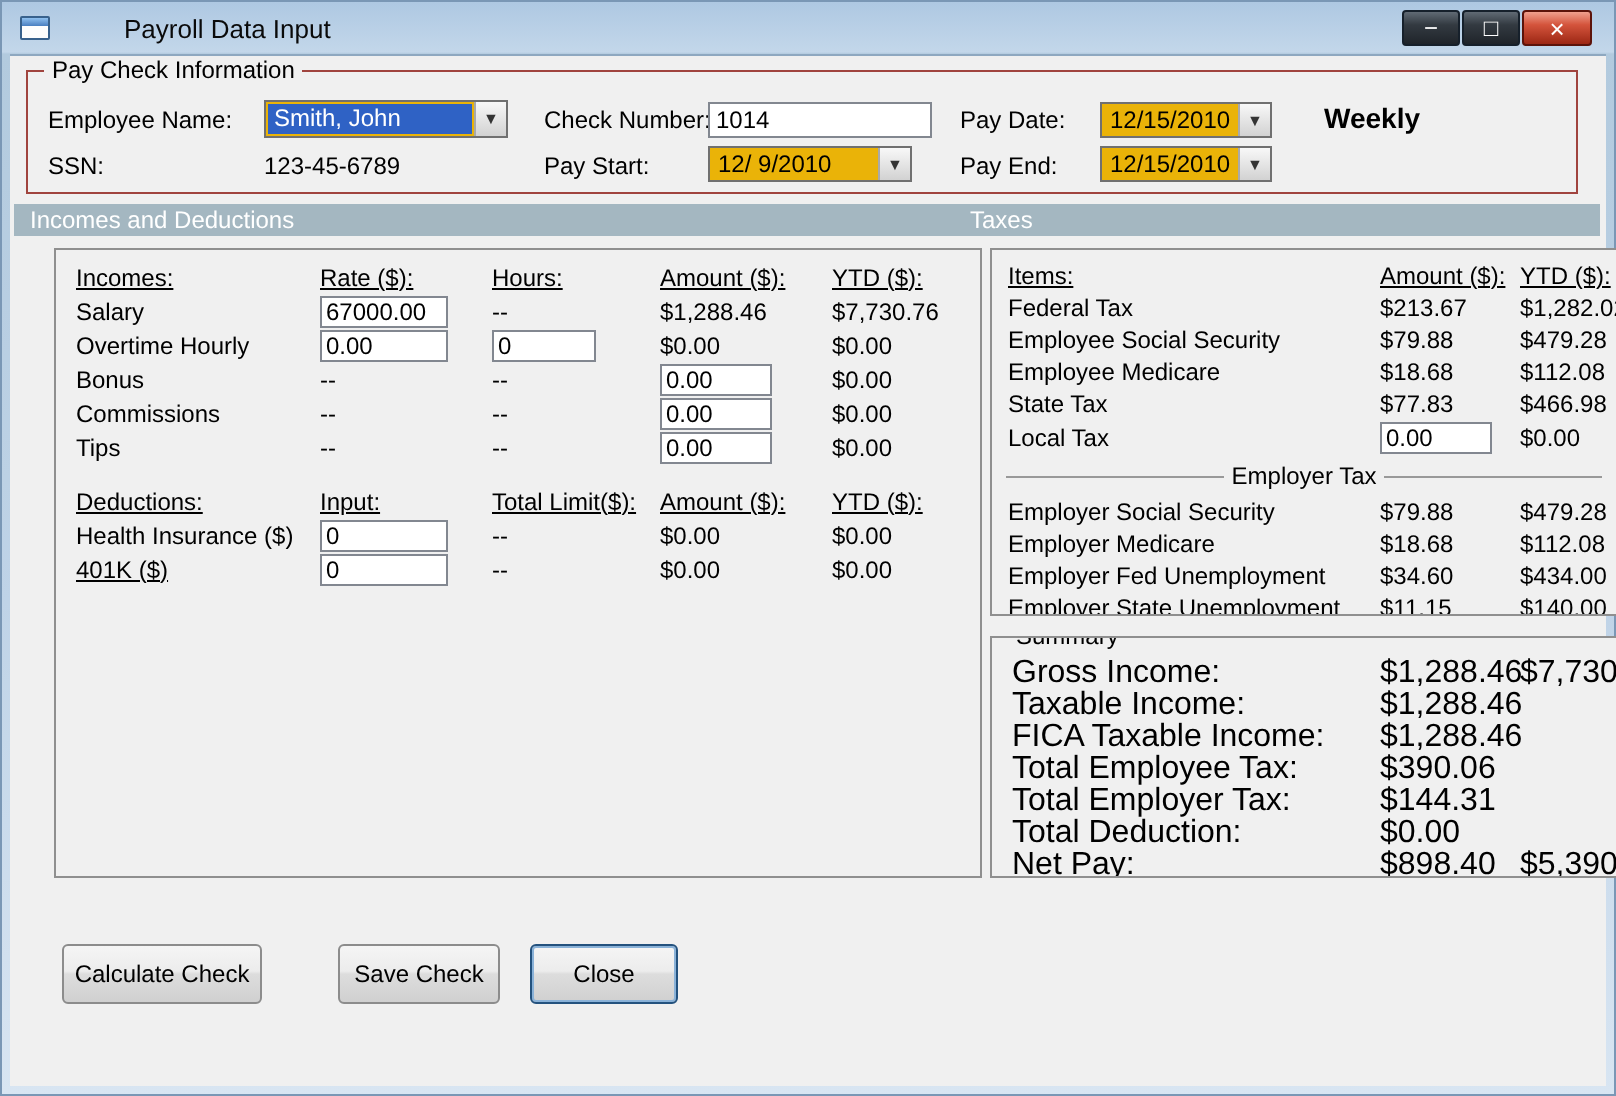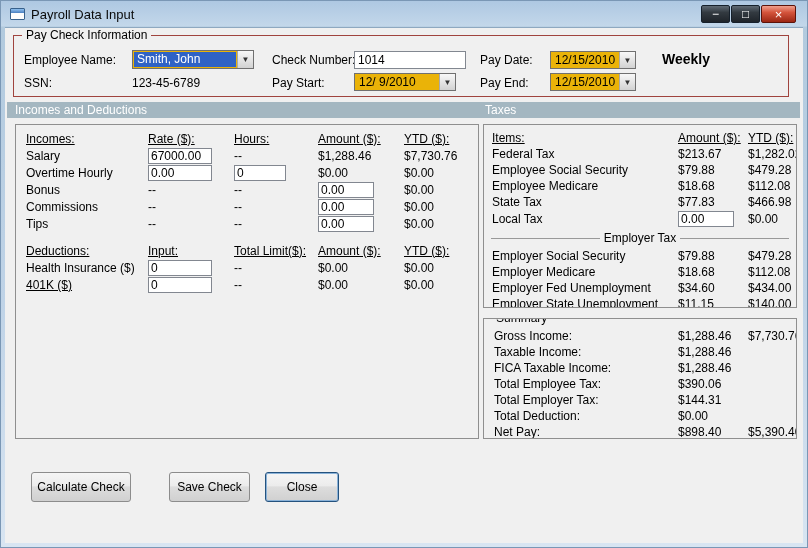--- a/index.html
+++ b/index.html
@@ -2,21 +2,21 @@
 <html><head>
 <meta charset="utf-8">
 <style>
   * { box-sizing: border-box; margin: 0; padding: 0; }
   html, body { width: 808px; height: 548px; }
   body { position: relative; font-family: "Liberation Sans", sans-serif; background: #d6e4f2; overflow: hidden; }
 
   .window { position: absolute; inset: 0; border: 1px solid #7a97b5;
     background: linear-gradient(180deg, #aec8e2 0, #c3d7ea 25px, #b2cade 26px, #bfd3e7 55%, #d8e5f2 100%); }
 
-  .titlebar { position: absolute; top: 0; left: 0; right: 0; height: 26px; display: flex; align-items: center; }
+  .titlebar { position: absolute; top: 0; left: 0; right: 0; height: 26px; display: flex; align-items: center; gap: 31px; }
   .app-icon { width: 15px; height: 12px; margin: 0 6px 0 9px; background: #fdfdfd; border: 1px solid #38618c; border-radius: 1px; position: relative; flex: none; }
   .app-icon::before { content: ""; position: absolute; left: 0; right: 0; top: 0; height: 4px; background: linear-gradient(#8fc0ef, #4a7fc0); }
   .title-text { font-size: 13px; color: #0a0a0a; white-space: nowrap; }
 
   .winbtns { position: absolute; top: 4px; right: 11px; display: flex; }
   .winbtn { width: 29px; height: 18px; margin-left: 1px; display: flex; align-items: center; justify-content: center;
     font-size: 12px; line-height: 1; color: #fff; border: 1px solid #16202b; border-radius: 2px;
     background: linear-gradient(#606a74, #333a41 40%, #1f242a); cursor: default; }
   .winbtn.close { width: 35px; font-size: 13px; background: linear-gradient(#f0a08e, #d4543c 40%, #9c2714); border-color: #5c130a; }
 
@@ -39,29 +39,29 @@
   .combo .sel { position: absolute; left: 1px; top: 1px; bottom: 1px; right: 17px; font-size: 12px; line-height: 15px; padding-left: 3px; overflow: hidden; white-space: nowrap; color: #000; }
   .combo .sel.hl { background: #2f62c5; color: #fff; }
   .combo .dd { position: absolute; right: 0; top: 0; bottom: 0; width: 16px; border-left: 1px solid #a9a9a9;
     background: linear-gradient(#f8f8f8, #d2d2d2); display: flex; align-items: center; justify-content: center;
     font-size: 8px; color: #333; }
 
   .secbar { position: absolute; left: 2px; right: 3px; top: 74px; height: 16px; background: #a4b7c1; color: #fff; font-size: 12px; }
   .secbar .sec1 { position: absolute; left: 8px; top: 1px; }
   .secbar .sec2 { position: absolute; left: 478px; top: 1px; }
 
-  .panel { position: absolute; background: #f0f0f0; border: 1px solid #8f8f8f; padding-top: 5px; overflow: hidden; }
+  .panel { position: absolute; background: #f0f0f0; border: 1px solid #8f8f8f; padding-top: 5px; overflow: hidden; margin-left: 12px; }
   .panel.left { left: 10px; top: 96px; width: 464px; height: 315px; }
   .panel.taxes { left: 478px; top: 96px; width: 314px; height: 184px; }
   .summary { left: 478px; top: 290px; width: 314px; height: 121px; padding-top: 9px; }
 
   .ip-row { display: grid; grid-template-columns: 122px 86px 84px 86px auto; align-items: center; height: 17px; padding-left: 10px; font-size: 12px; white-space: nowrap; color: #000; }
   .tx-row { display: grid; grid-template-columns: 186px 70px auto; align-items: center; height: 16px; padding-left: 8px; font-size: 12px; white-space: nowrap; color: #000; }
   .tx-row.tall { height: 18px; }
-  .sum-row { display: grid; grid-template-columns: 184px 70px auto; align-items: center; height: 16px; padding-left: 10px; font-size: 12px; white-space: nowrap; color: #000; }
+  .sum-row { display: grid; grid-template-columns: 184px 70px auto; align-items: center; height: 16px; padding-left: 10px; font-size: 16px; white-space: nowrap; color: #000; }
   .gap { height: 10px; }
   .u { text-decoration: underline; }
 
   .emp-div { display: flex; align-items: center; height: 20px; font-size: 12px; padding: 0 3px; color: #000; }
   .emp-div::before, .emp-div::after { content: ""; flex: 1 1 auto; border-top: 1px solid #999; margin: 0 4px; }
 
   .btn { position: absolute; height: 30px; font: 12px "Liberation Sans", sans-serif; color: #000;
     background: linear-gradient(#f5f5f5, #ececec 45%, #dddddd 50%, #d0d0d0); border: 1px solid #8c8c8c; border-radius: 3px; }
   .btn.focus-default { border: 1px solid #24527e; box-shadow: 0 0 0 1px #8ab2d8 inset; }
 </style>

